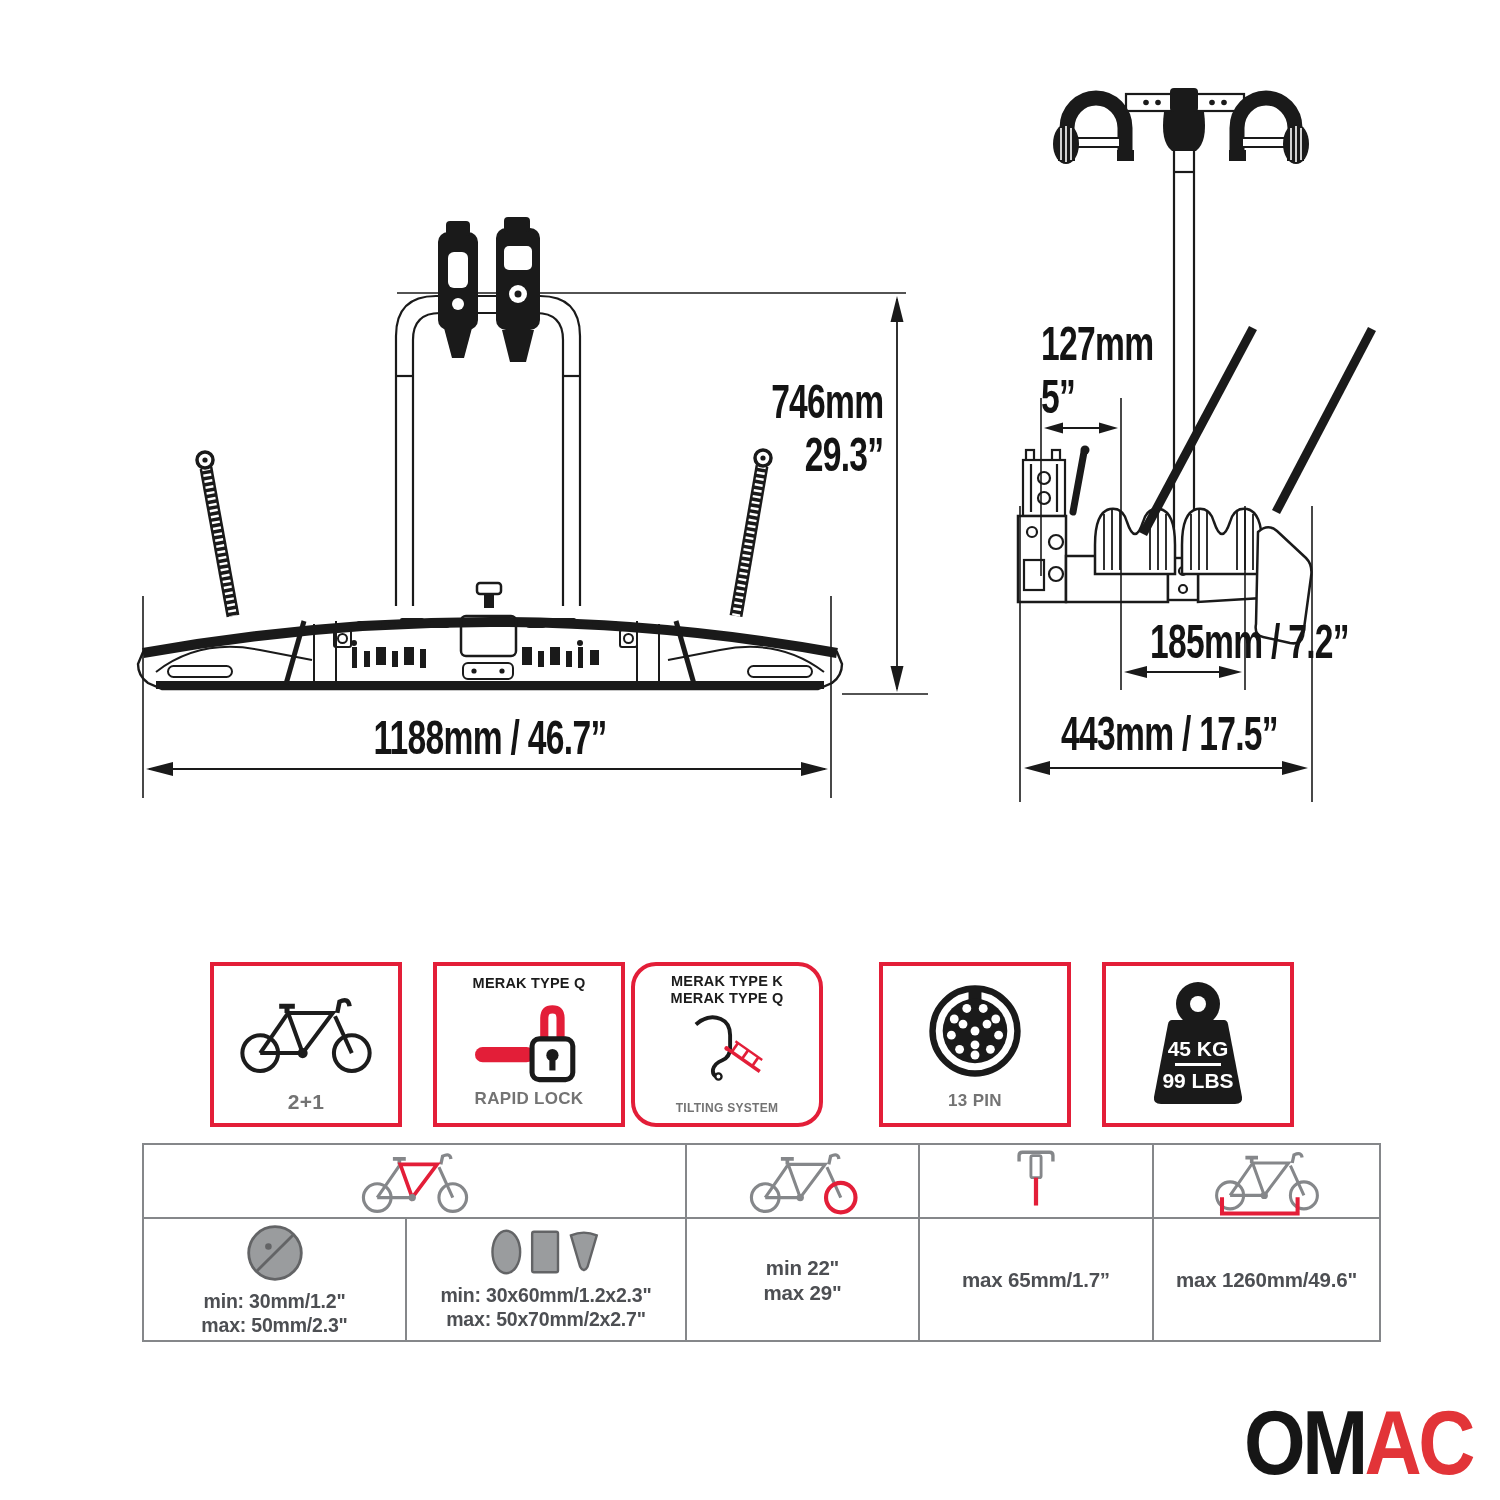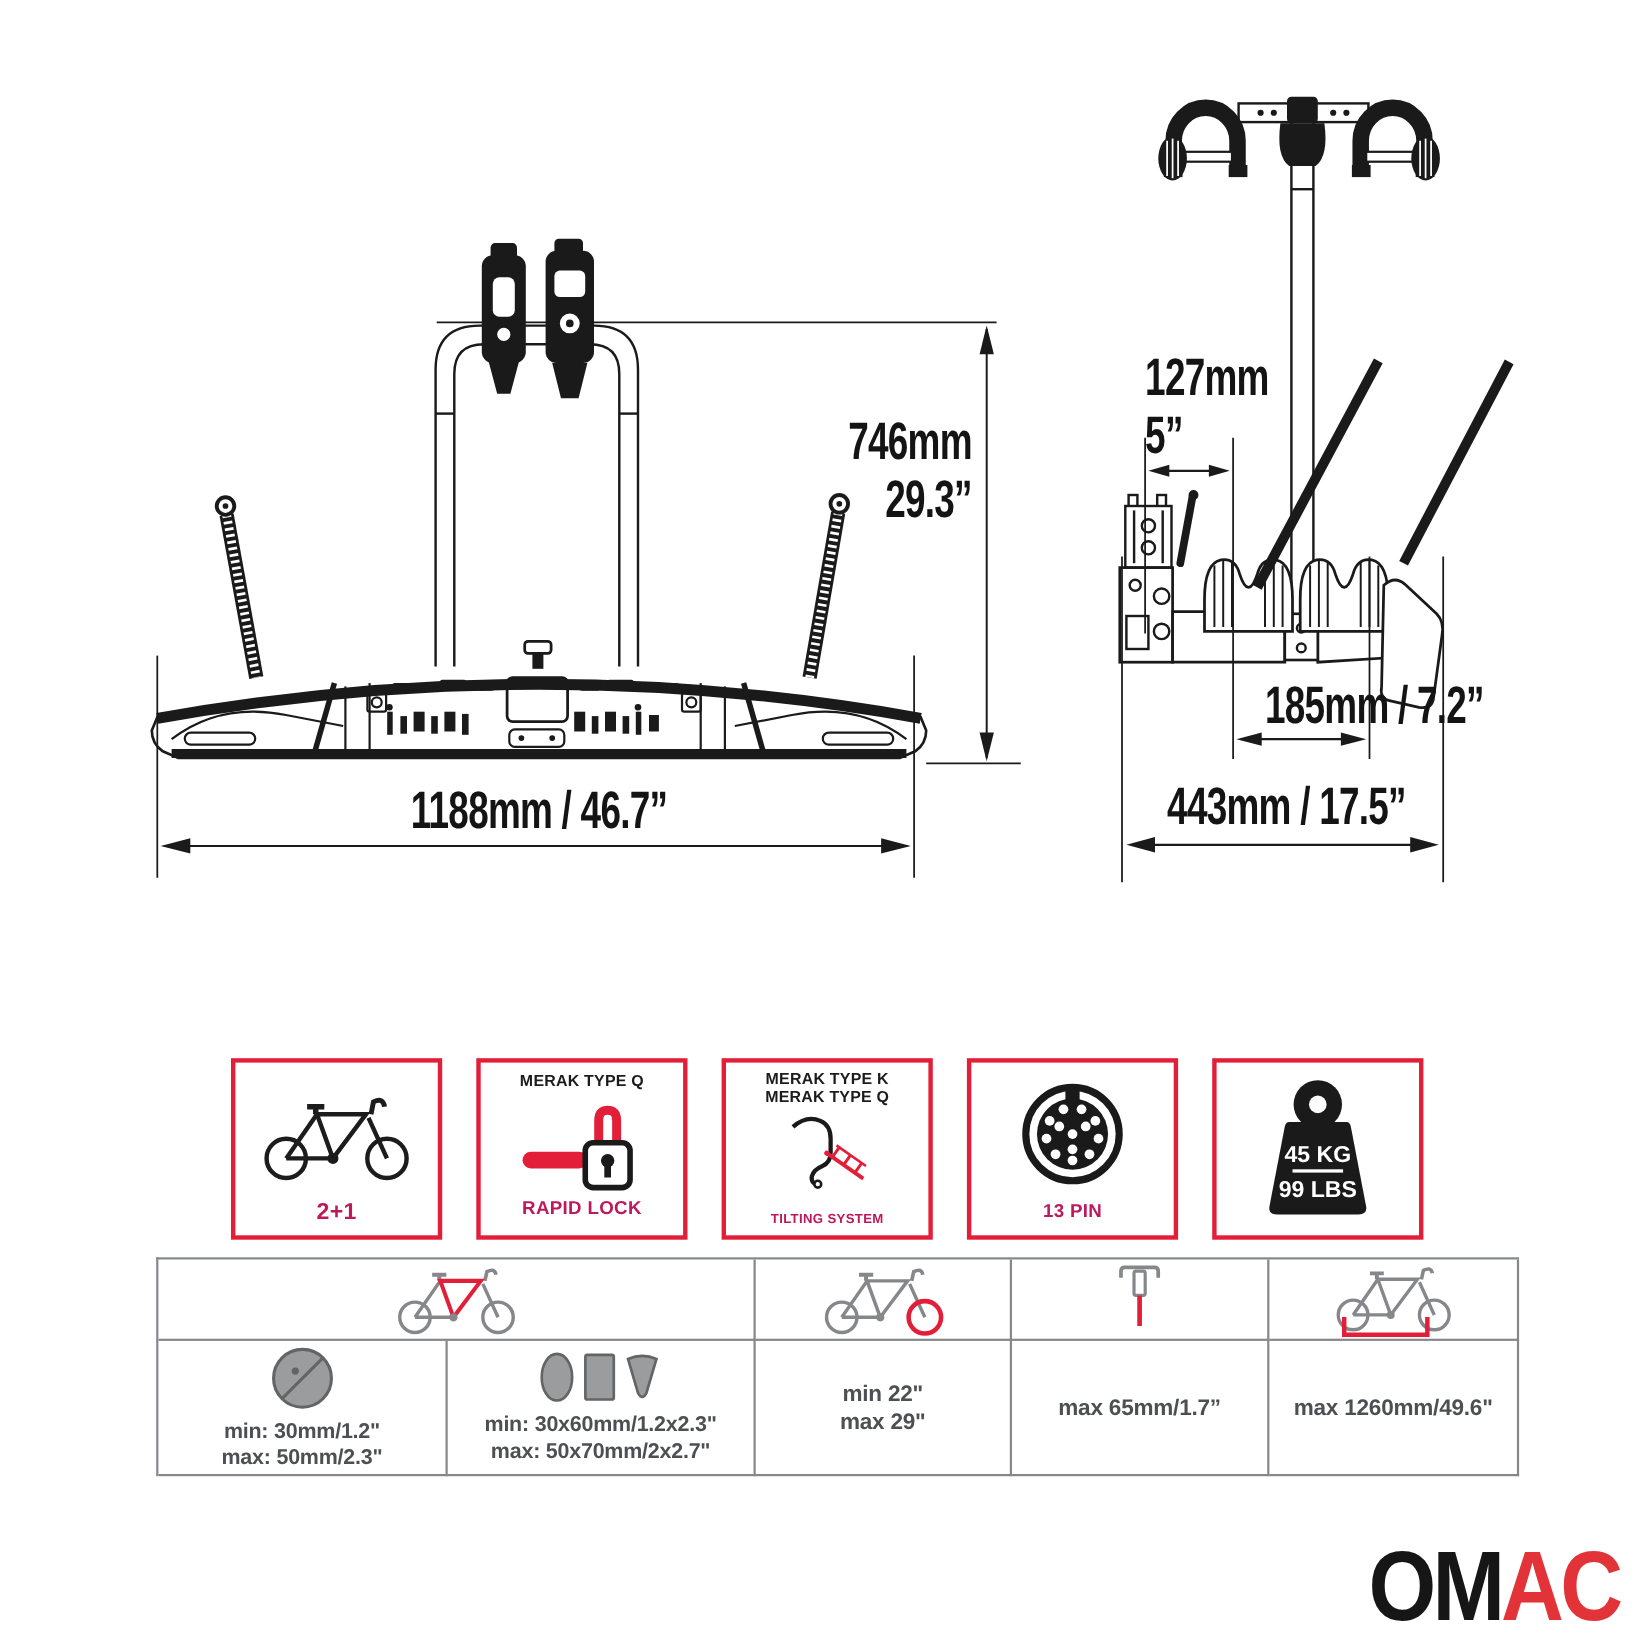--- a/index.html
+++ b/index.html
@@ -25,21 +25,21 @@
   .dim-right{text-align:right;transform:scaleX(.70);transform-origin:top right;}
   .dim-left{text-align:left;transform:scaleX(.70);transform-origin:top left;}
   .dim-center{text-align:center;transform:scaleX(.70);transform-origin:top center;}
   
   .badge{
     position:absolute;top:962px;width:192px;height:165px;background:#fff;
     border:4px solid var(--red);box-sizing:border-box;text-align:center;
   }
   .badge>*{position:absolute;left:50%;transform:translateX(-50%);}
   .b-top{font-size:14.5px;font-weight:bold;letter-spacing:.2px;color:#1c1c1c;white-space:nowrap;}
-  .b-label{font-size:17px;font-weight:bold;letter-spacing:.3px;color:#be185d;white-space:nowrap;}
+  .b-label{font-size:17px;font-weight:bold;letter-spacing:.3px;color:#737373;white-space:nowrap;}
   
   .spec-table{
     position:absolute;left:142px;top:1143px;
     display:grid;grid-template-columns:263px 280px 233px 234px 227px;
     grid-template-rows:74px 123px;
     border-top:2px solid var(--tgray);border-left:2px solid var(--tgray);
     background:#fff;
   }
   .st-cell{
     border-right:2px solid var(--tgray);border-bottom:2px solid var(--tgray);
@@ -307,21 +307,21 @@
       <svg style="top:36px;" width="112" height="86" viewBox="0 0 110 84">
         <path d="M70,40 V16 Q70,7 78,7 Q86,7 86,16 V40" fill="none" stroke="#e31e38" stroke-width="8"></path>
         <rect x="2" y="44" width="58" height="15" rx="7.5" fill="#e31e38"></rect>
         <rect x="58" y="36" width="40" height="40" rx="7" fill="#fff" stroke="#1a1a1a" stroke-width="5"></rect>
         <circle cx="78" cy="52" r="6" fill="#1a1a1a"></circle>
         <rect x="75" y="55" width="6" height="12" fill="#1a1a1a"></rect>
       </svg>
       <div class="b-label" style="bottom:14px;">RAPID LOCK</div>
     </div>
 
-    <div class="badge" style="left:656px;">
+    <div class="badge" style="left:631px;border-radius:25px;">
       <div class="b-top" style="top:7px;">MERAK TYPE K</div>
       <div class="b-top" style="top:24px;">MERAK TYPE Q</div>
       <svg style="top:46px;" width="116" height="70" viewBox="0 0 120 90" fill="none">
         <path d="M20,16 Q36,2 52,9 Q64,14 64,30 L64,46 Q64,58 54,62 Q44,66 42,74 Q41,81 47,83" stroke="#1a1a1a" stroke-width="5"></path>
         <circle cx="49" cy="83" r="4" stroke="#1a1a1a" stroke-width="3" fill="#fff"></circle>
         <g stroke="#e31e38" transform="rotate(35 82 60)">
           <line x1="56" y1="62" x2="108" y2="62" stroke-width="4.5"></line>
           <line x1="64" y1="48" x2="64" y2="62" stroke-width="3.5"></line>
           <line x1="80" y1="48" x2="80" y2="62" stroke-width="3.5"></line>
           <line x1="96" y1="48" x2="96" y2="62" stroke-width="3.5"></line>

